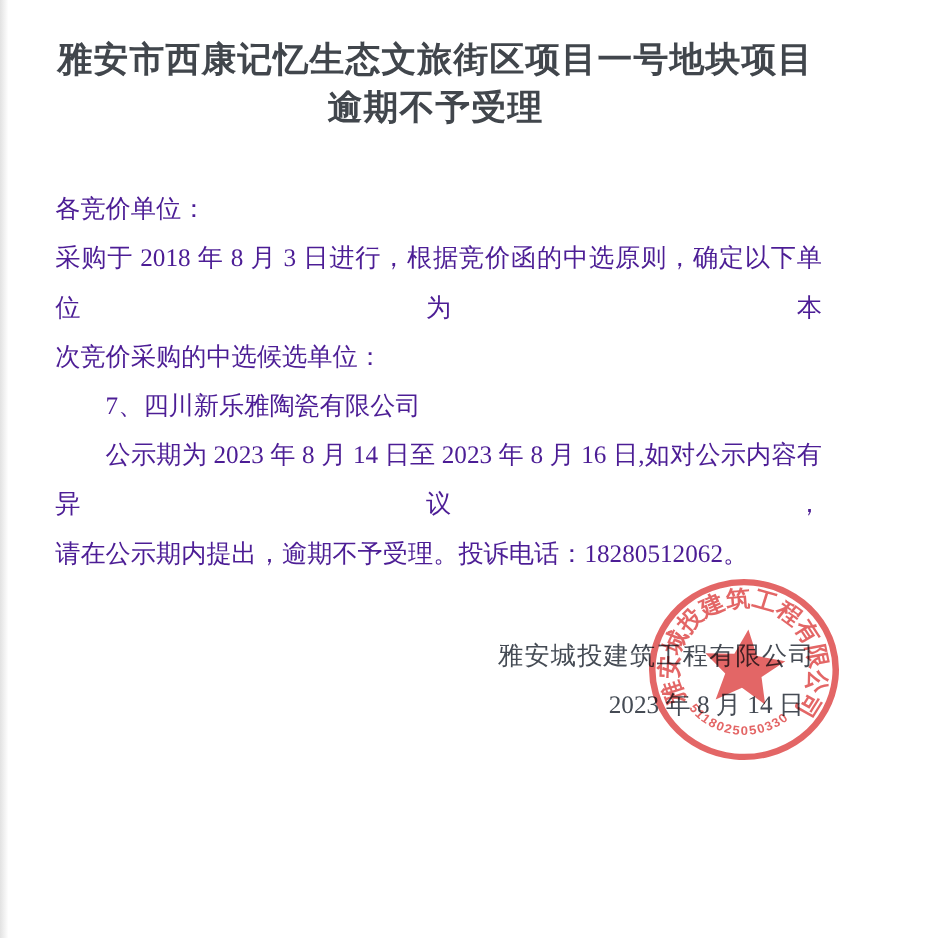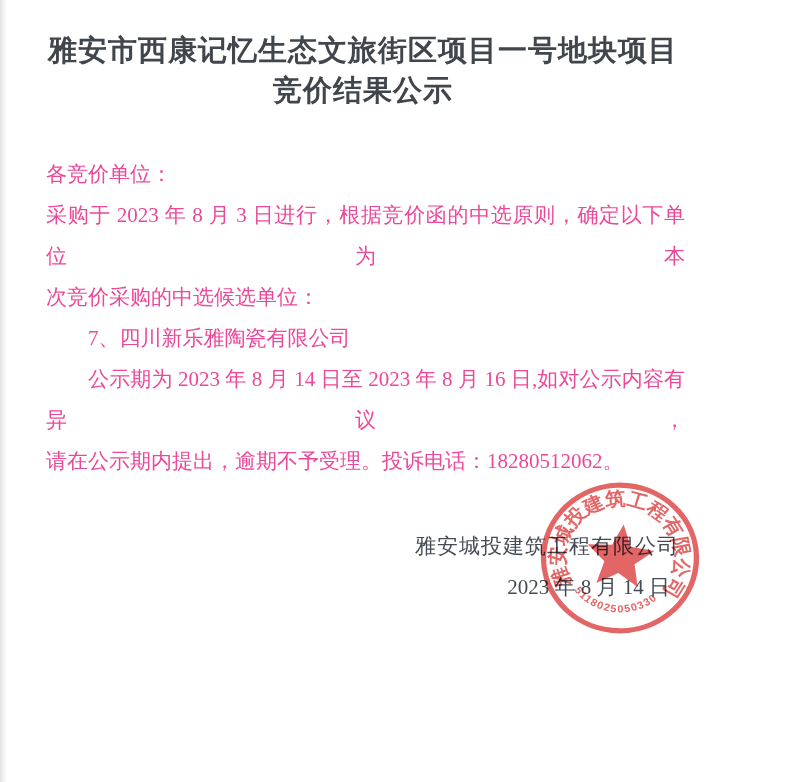--- a/index.html
+++ b/index.html
@@ -25,21 +25,21 @@
     font-weight: bold;
     font-size: 29px;
     line-height: 40px;
     letter-spacing: 1px;
     color: #41464c;
   }
   .doc-body {
     margin: 44px 41px 0 46px;
     font-size: 21px;
     line-height: 41px;
-    color: #ec4899;
+    color: #4c1d95;
     text-align: justify;
   }
   .line { min-height: 41px; }
   .indent { text-indent: 42px; }
   .fill { text-align-last: justify; }
   .signature {
     margin-top: 44px;
     text-align: right;
     font-size: 21px;
     line-height: 41px;
@@ -64,26 +64,26 @@
 </style>
 </head>
 <body>
 
 <div class="page">
 
   <div class="scan-edge"></div>
 
   <h1 class="doc-title">
     <div>雅安市西康记忆生态文旅街区项目一号地块项目</div>
-    <div>竞价结果公示</div>
+    <div>逾期不予受理</div>
   </h1>
 
   <div class="doc-body">
     <div class="line">各竞价单位：</div>
-    <div class="line fill">采购于 2023 年 8 月 3 日进行，根据竞价函的中选原则，确定以下单位为本</div>
+    <div class="line fill">采购于 2018 年 8 月 3 日进行，根据竞价函的中选原则，确定以下单位为本</div>
     <div class="line">次竞价采购的中选候选单位：</div>
     <div class="line indent">7、四川新乐雅陶瓷有限公司</div>
     <div class="line indent fill">公示期为 2023 年 8 月 14 日至 2023 年 8 月 16 日,如对公示内容有异议，</div>
     <div class="line">请在公示期内提出，逾期不予受理。投诉电话：18280512062。</div>
   </div>
 
   <div class="signature">
     <div class="signer">雅安城投建筑工程有限公司</div>
     <div class="sign-date">2023 年 8 月 14 日</div>
   </div>

